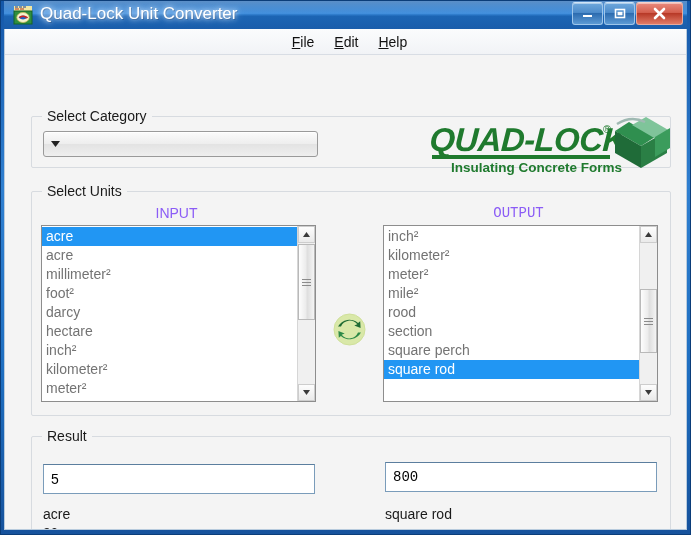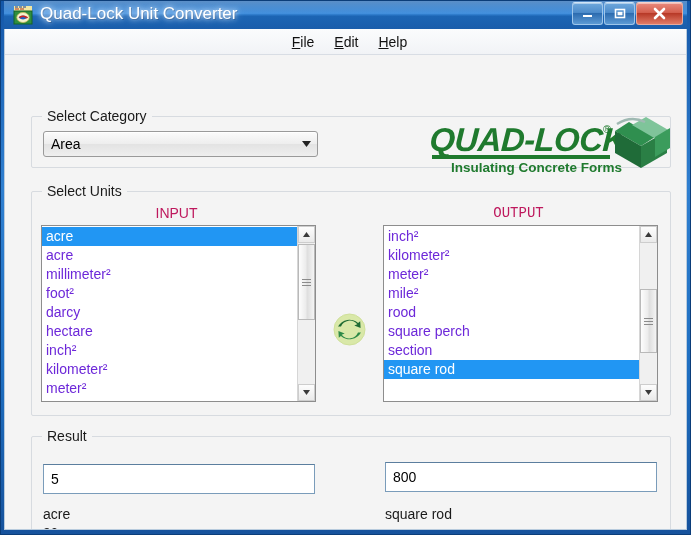--- a/index.html
+++ b/index.html
@@ -165,21 +165,21 @@
   #logo {
     position: absolute;
     left: 424px; top: 82px;
     width: 245px; height: 66px;
   }
 
   
   .list-heading {
     position: absolute;
     font-size: 14px;
-    color: #be185d;
+    color: #8b5cf6;
     text-align: center;
   }
   #heading-input  { left: 36px;  top: 176px; width: 271px; }
   #heading-output { left: 378px; top: 176px; width: 271px; font-family: Liberation Mono, monospace; }
 
   
   .listbox {
     position: absolute;
     box-sizing: border-box;
     background: #ffffff;
@@ -192,21 +192,21 @@
 
   .list-items {
     flex: 1;
     padding: 1px 0 0 0;
     overflow: hidden;
   }
   .list-row {
     height: 19px;
     line-height: 19px;
     font-size: 14px;
-    color: #6d28d9;
+    color: #737373;
     padding-left: 4px;
     white-space: nowrap;
     overflow: hidden;
   }
   .list-row.selected {
     background: #2196f3;
     color: #ffffff;
   }
 
   
@@ -259,21 +259,21 @@
     border-top-color: #5b7e9e;
     height: 30px;
     font-size: 14px;
     color: #000000;
     line-height: 28px;
     padding-left: 7px;
     white-space: nowrap;
     overflow: hidden;
   }
   #result-input-value  { left: 38px;  top: 435px; width: 272px; }
-  #result-output-value { left: 380px; top: 433px; width: 272px; }
+  #result-output-value { left: 380px; top: 433px; width: 272px; font-family: Liberation Mono, monospace; }
 
   .result-caption {
     position: absolute;
     font-size: 14px;
     color: #1a1a1a;
     white-space: nowrap;
   }
   #result-input-unit-name   { left: 38px;  top: 477px; }
   #result-input-unit-abbr   { left: 38px;  top: 494px; }
   #result-output-unit-name  { left: 380px; top: 477px; }
@@ -328,21 +328,20 @@
       <div class="menu-item"><u>F</u>ile</div>
       <div class="menu-item"><u>E</u>dit</div>
       <div class="menu-item"><u>H</u>elp</div>
     </div>
 
     <div class="groupbox" id="gb-category">
       <div class="gb-title">Select Category</div>
     </div>
 
     <div id="category-combo">
-      <div class="combo-value">Area</div>
       <div class="combo-arrow">
         <svg width="9" height="6" viewBox="0 0 9 6">
             <path d="M0 0 L9 0 L4.5 6 Z" fill="#222222"></path>
           </svg>
       </div>
     </div>
 
     <svg id="logo" viewBox="0 0 245 66">
       <g>
         <text x="2" y="40" font-family="&quot;Liberation Sans&quot;, sans-serif" font-size="33" font-weight="bold" font-style="italic" fill="#1f7a2e" transform="skewX(-3)" letter-spacing="-0.6">QUAD-LOCK</text>
@@ -417,22 +416,22 @@
       </svg>
     </div>
 
     <div class="listbox" id="list-output">
       <div class="list-items">
         <div class="list-row">inch²</div>
         <div class="list-row">kilometer²</div>
         <div class="list-row">meter²</div>
         <div class="list-row">mile²</div>
         <div class="list-row">rood</div>
+        <div class="list-row">section</div>
         <div class="list-row">square perch</div>
-        <div class="list-row">section</div>
         <div class="list-row selected">square rod</div>
       </div>
       <div class="vscroll">
         <div class="sb-btn up">
           <svg width="7" height="5" viewBox="0 0 7 5">
               <path d="M3.5 0 L7 5 L0 5 Z" fill="#3a3a3a"></path>
             </svg>
         </div>
         <div class="sb-thumb" style="top:63px;height:64px;">
           <span class="grip-lines">

